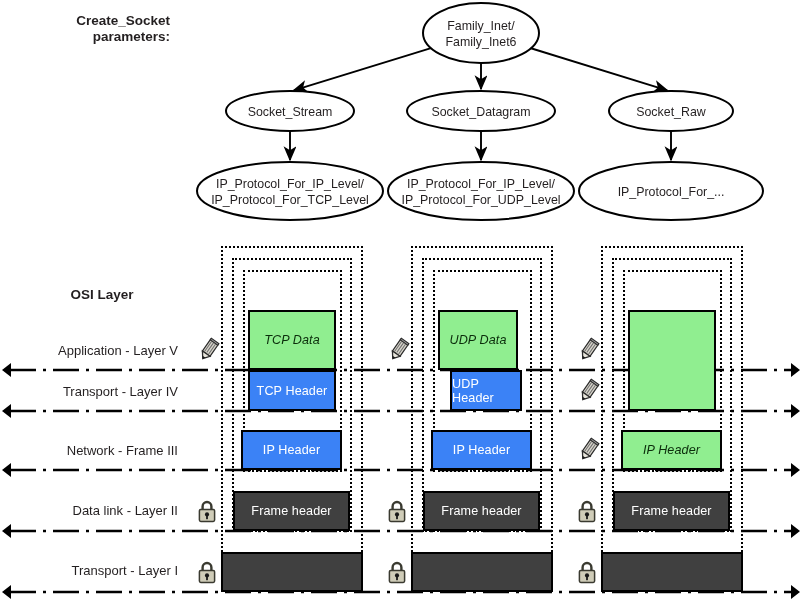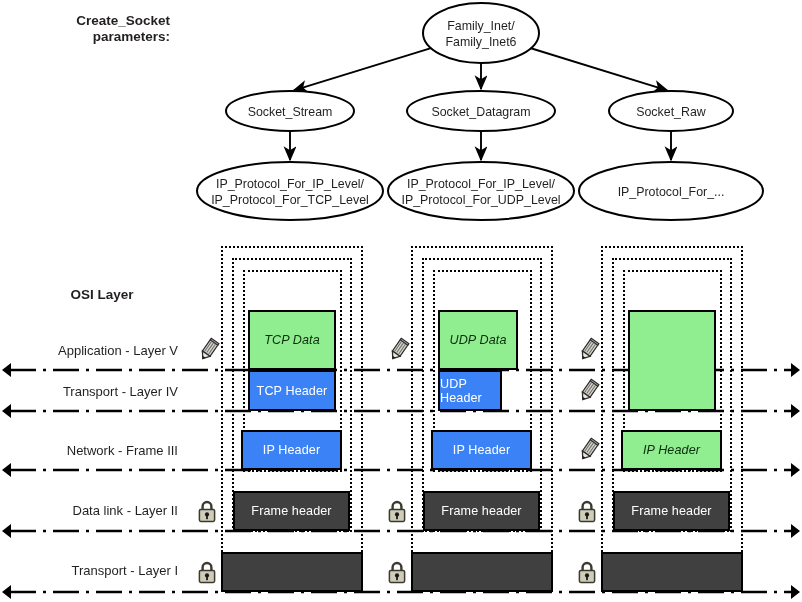--- a/index.html
+++ b/index.html
@@ -184,21 +184,21 @@
     <rect x="10.1" y="16.2" width="1.8" height="5" fill="#1a1a1a"></rect>
   </svg></div>
       </div>
       <div style="position: absolute; left: 0px; top: 0px; width: 802px; height: 602px;">
         <div class="dotbox" style="left: 411px; top: 246px; width: 142px; height: 346px;"></div>
         <div class="dotbox" style="left: 422px; top: 258px; width: 120px; height: 274px;"></div>
         <div class="dotbox" style="left: 433px; top: 270px; width: 99px; height: 202px;"></div>
         <div class="blk lightgreen" style="left: 438px; top: 310px; width: 80px; height: 60px;">
           <span>UDP Data</span>
         </div>
-        <div class="blk darkgreen" style="left: 438px; top: 370px; width: 64px; height: 41px;">
+        <div class="blk darkgreen" style="left: 450px; top: 370px; width: 72px; height: 41px;">
           <span>UDP Header</span>
         </div>
         <div class="blk darkgreen" style="left: 431px; top: 430px; width: 101px; height: 40px;">
           <span>IP Header</span>
         </div>
         <div class="blk gray" style="left: 423px; top: 491px; width: 117px; height: 40px;">
           <span>Frame header</span>
         </div>
         <div class="blk gray nolabel" style="left: 411px; top: 552px; width: 142px; height: 40px;">
           <span></span>

